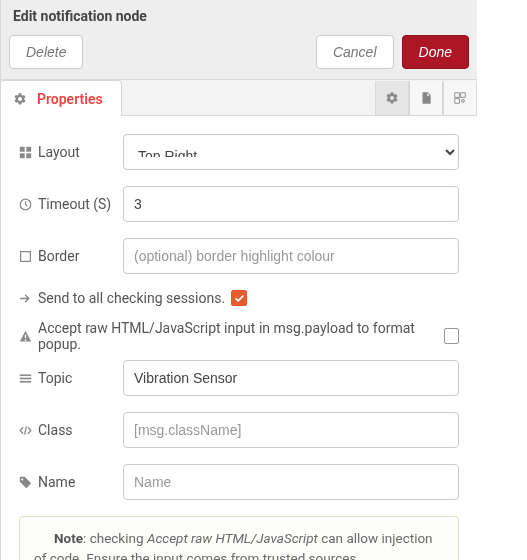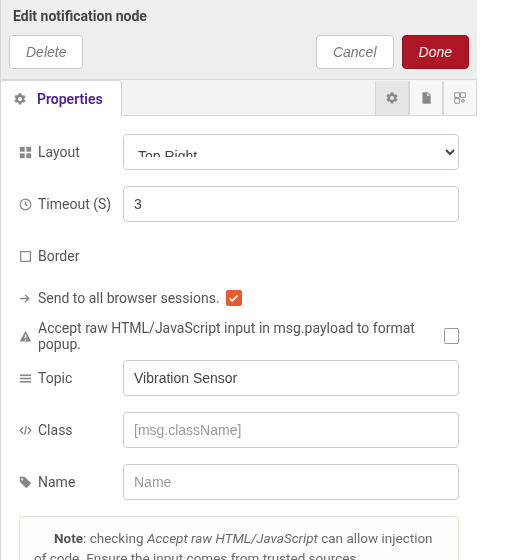--- a/index.html
+++ b/index.html
@@ -76,21 +76,21 @@
     height: 100%;
   }
   .tab {
     display: flex;
     align-items: center;
     height: 36px;
     padding: 0 18px 0 12px;
     border: 1px solid #d8d8d8;
     border-bottom: none;
     background: #fff;
-    color: #4c1d95;
+    color: #ef4444;
     font-size: 14px;
     border-top-left-radius: 4px;
     border-top-right-radius: 4px;
     gap: 10px;
     position: relative;
     z-index: 1;
     margin-left: -1px;
   }
   .tab .label { font-weight: 600; }
   .icon-btn {
@@ -259,29 +259,30 @@
 
     <div class="row-full">
       <label class="lbl">
         <span>
           <svg class="lbl-ico" viewBox="0 0 16 16" fill="none" stroke="currentColor" stroke-width="1.5">
               <rect x="2" y="2" width="12" height="12"></rect>
             </svg>
         </span>
         <span>Border</span>
       </label>
+      <input type="text" class="ctrl" placeholder="(optional) border highlight colour" style="">
     </div>
 
     <div class="row-inline">
       <span>
         <svg class="lbl-ico" viewBox="0 0 16 16" fill="currentColor">
             <path d="M2 8h9M8 4l4 4-4 4" stroke="currentColor" stroke-width="1.8" fill="none" stroke-linecap="round" stroke-linejoin="round"></path>
           </svg>
       </span>
-      <span>Send to all browser sessions.</span>
+      <span>Send to all checking sessions.</span>
       <span class="chk checked">
         <svg width="11" height="11" viewBox="0 0 16 16">
             <path d="M3 8.5l3 3 7-7" stroke="#fff" stroke-width="2.5" fill="none" stroke-linecap="round" stroke-linejoin="round"></path>
           </svg>
       </span>
     </div>
 
     <div class="row-inline">
       <span>
         <svg class="lbl-ico" viewBox="0 0 16 16" fill="currentColor">

